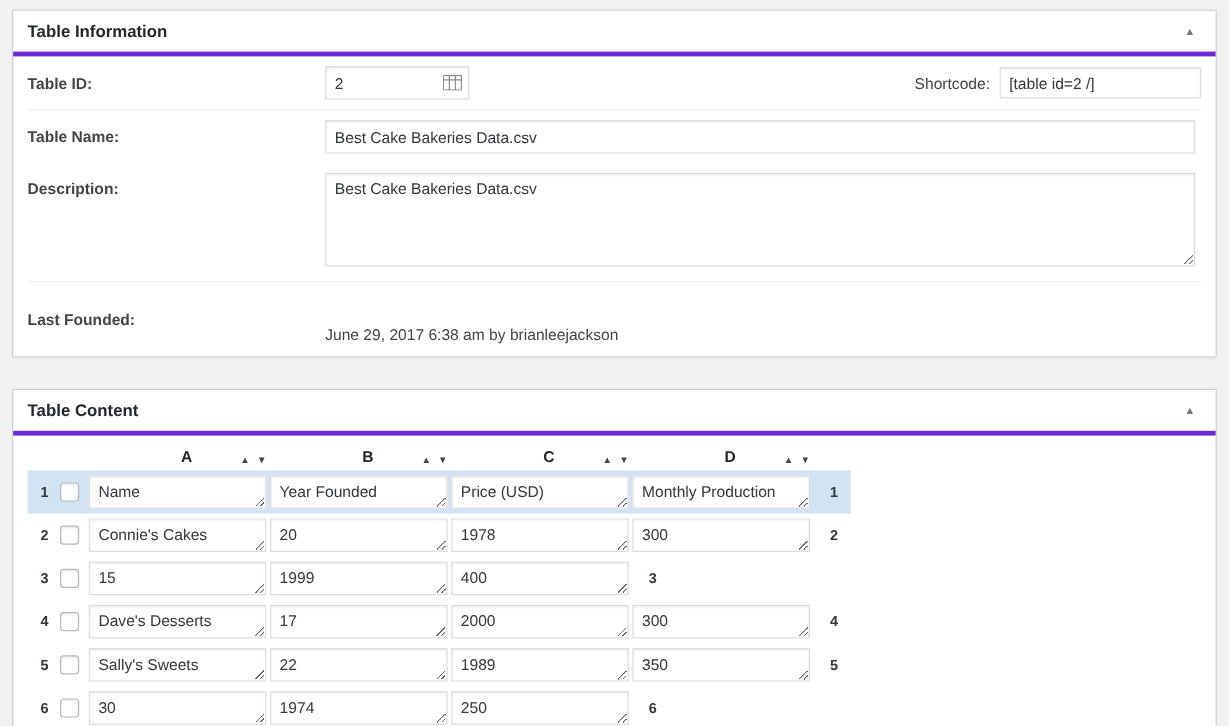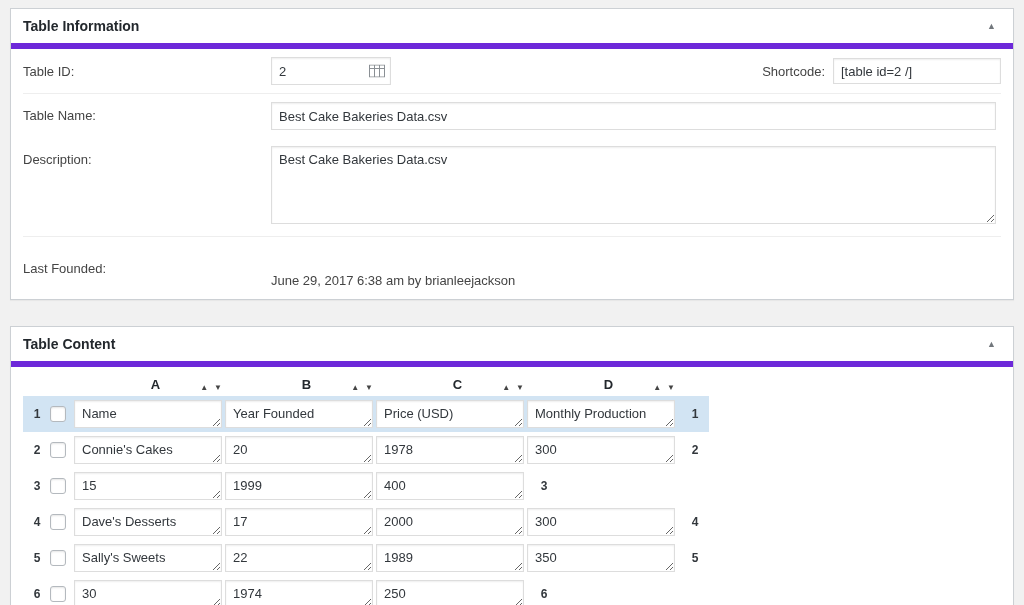--- a/index.html
+++ b/index.html
@@ -15,33 +15,33 @@
     background: #fff;
     border: 1px solid var(--panel-border, #ccd0d4);
     box-shadow: 0 1px 1px rgba(0,0,0,.04);
     margin: 0 10px;
   }
   #panel-info { margin-top: 8px; }
   #panel-content { margin-top: 26px; }
   .postbox-header {
     display: flex; justify-content: space-between; align-items: center;
     padding: 9px 12px;
-    border-bottom: 6px solid #6d28d9;
+    border-bottom: 4px solid #6d28d9;
     cursor: pointer;
   }
   .postbox-header h2 { font-size: 14px; font-weight: 700; color: #23282d; }
   .toggle-btn {
     background: none; border: none; color: #72777c;
     font-size: 9px; line-height: 1; cursor: pointer; padding: 3px 5px;
   }
   .inside { padding: 0 12px; }
 
   
   .form-row { display: flex; align-items: flex-start; padding: 8px 0; }
-  .form-row .field-label { width: 248px; flex: 0 0 248px; padding-top: 6px; color: #444; }
+  .form-row .field-label { width: 248px; flex: 0 0 248px; padding-top: 6px; color: #444; font-weight: bold; }
   .row-id { border-bottom: 1px solid #eee; align-items: center; }
   .row-id .field-label { padding-top: 0; }
   .row-modified { border-top: 1px solid #eee; padding: 11px 0; align-items: center; }
   .row-modified .field-label { padding-top: 0; }
 
   input[type="text"], textarea {
     border: 1px solid var(--input-border, #ddd);
     box-shadow: inset 0 1px 2px rgba(0,0,0,.07);
     font-family: "Liberation Sans", sans-serif;
     font-size: 13px;

